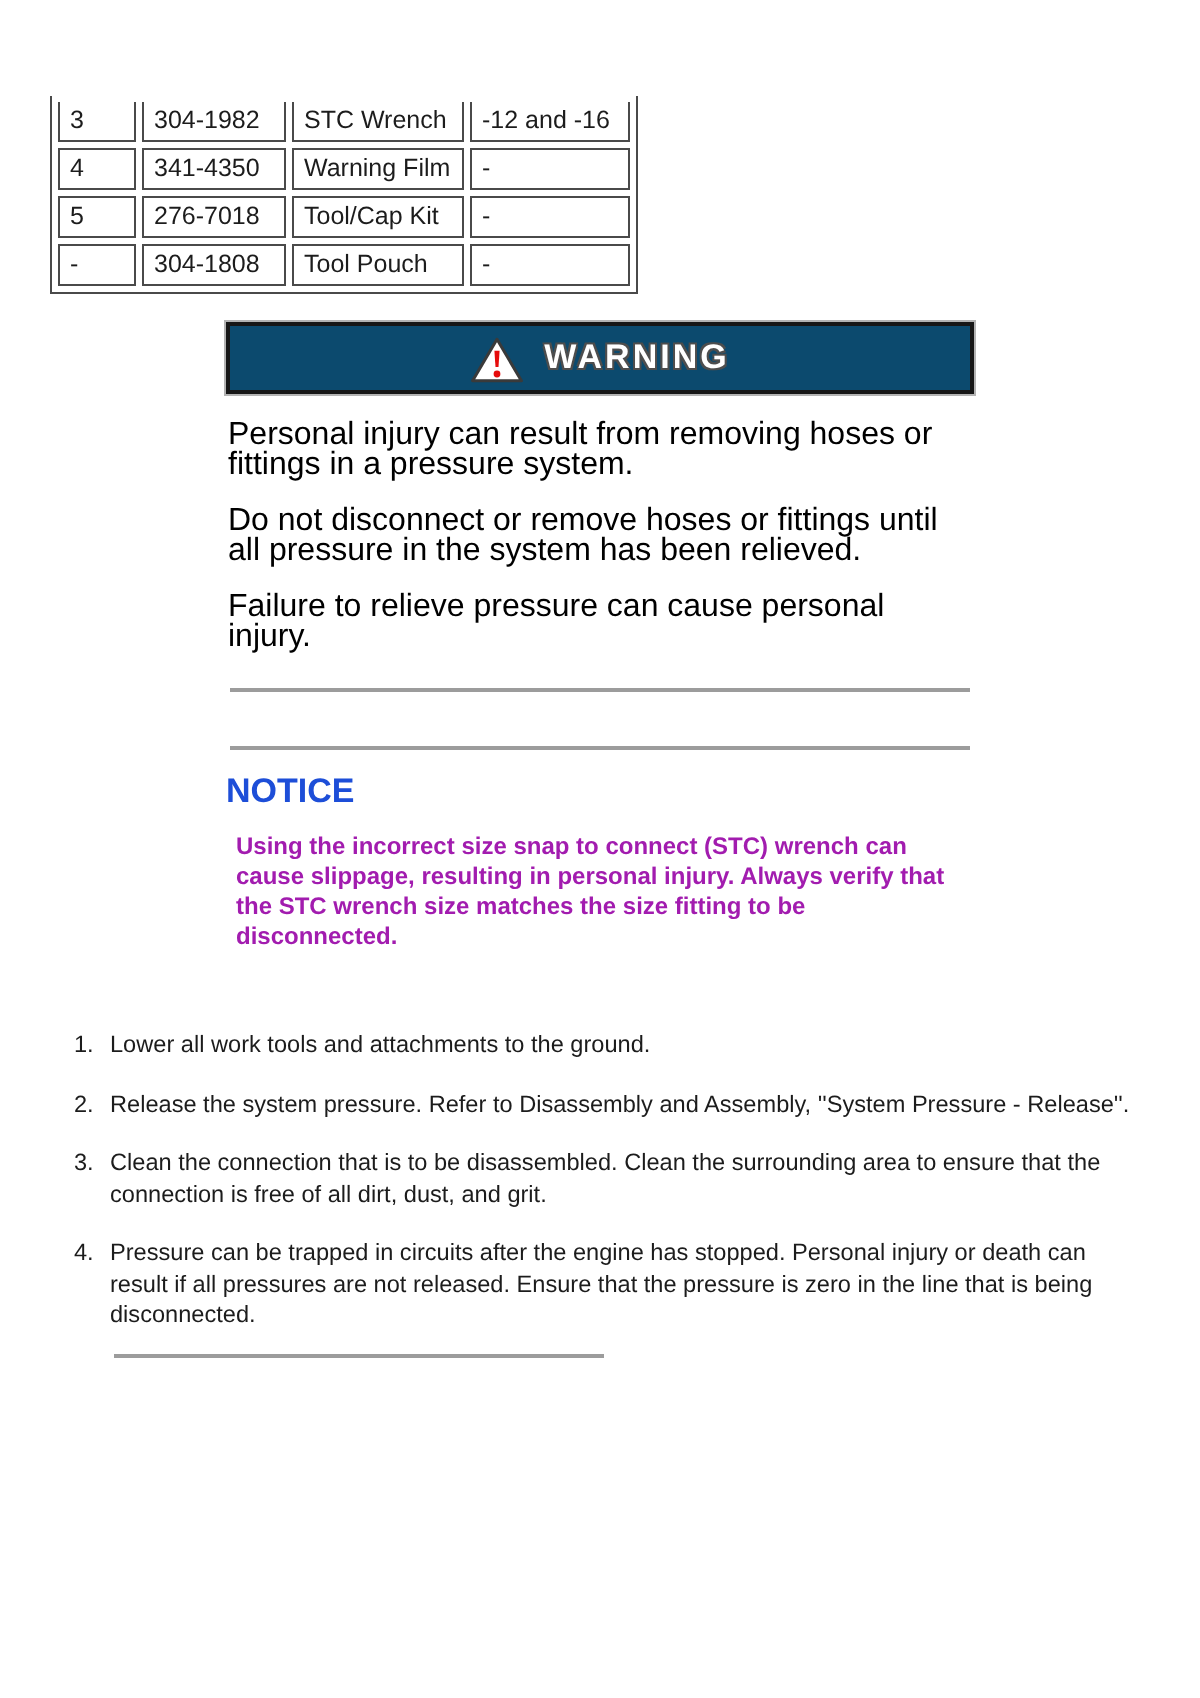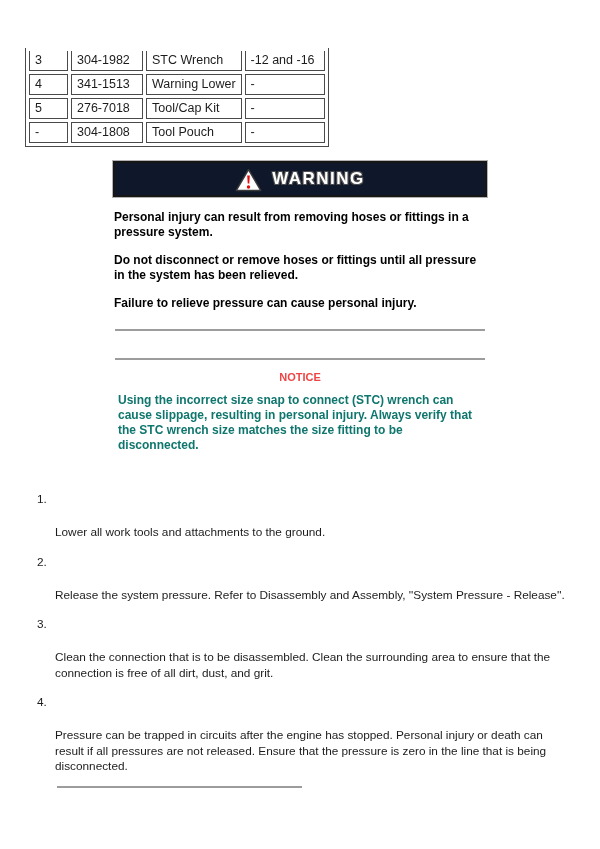--- a/index.html
+++ b/index.html
@@ -33,82 +33,81 @@
   td.col-part { width: 60px; }
   td.col-desc { width: 74px; margin-top: 28px; }
   td.col-size { width: 68px; margin-left: 24px; }
 
   
   .safety { margin: 14px 0 0 113px; width: 374px; }
 
   .warning-banner {
     box-sizing: border-box;
     height: 36px;
-    background: #0f172a;
+    background: #0c4a6e;
     border: 2px solid #161616;
     box-shadow: 0 0 0 1px #b3b3b3;
     display: flex;
     align-items: center;
     justify-content: center;
     gap: 10px;
   }
   .tri { display: inline-flex; margin-top: 1px; }
   .warning-title {
     color: #ffffff;
     font-weight: bold;
     font-size: 17px;
     letter-spacing: 1.5px;
     text-shadow: -1px -1px 0 #4d4d4d, 1px -1px 0 #4d4d4d,
                  -1px  1px 0 #4d4d4d, 1px  1px 0 #4d4d4d;
   }
 
   .wtext {
     margin: 13px 0 0 1px;
-    font-size: 12px;
-    font-weight: bold;
+    font-size: 16px;
+    font-weight: normal;
     line-height: 15px;
     color: #000000;
   }
 
   .rule {
     height: 0;
     border-top: 2px solid #9c9c9c;
     width: 370px;
     margin-left: 2px;
   }
   .rule-1 { margin-top: 18px; }
   .rule-2 { margin-top: 27px; }
 
   .notice-title {
     margin-top: 11px;
-    text-align: center;
     font-weight: bold;
-    font-size: 11px;
-    color: #ef4444;
+    font-size: 17px;
+    color: #1d4ed8;
   }
   .ntext {
     margin: 10px 0 0 5px;
     width: 362px;
     font-size: 12px;
     font-weight: bold;
     line-height: 15px;
-    color: #0f766e;
+    color: #a21caf;
   }
 
   
   .steps { margin: 39px 30px 0 37px; }
   .step {
     display: flex;
     font-size: 11.8px;
     line-height: 15.5px;
     margin-bottom: 14px;
     color: #1c1c1c;
   }
   .step .num { width: 18px; flex: 0 0 18px; }
-  .step .stext { flex: 1; margin-top: 33px; }
+  .step .stext { flex: 1; }
 
   .end-rule {
     height: 0;
     border-top: 2px solid #9c9c9c;
     width: 245px;
     margin: -3px 0 0 57px;
   }
 </style>
 </head>
 <body>
@@ -118,22 +117,22 @@
   <table class="parts-table">
     <tbody>
       <tr>
         <td class="col-item">3</td>
         <td class="col-part">304-1982</td>
         <td class="col-desc">STC Wrench</td>
         <td class="col-size">-12 and -16</td>
       </tr>
       <tr>
         <td class="col-item">4</td>
-        <td class="col-part">341-1513</td>
-        <td class="col-desc">Warning Lower</td>
+        <td class="col-part">341-4350</td>
+        <td class="col-desc">Warning Film</td>
         <td class="col-size">-</td>
       </tr>
       <tr>
         <td class="col-item">5</td>
         <td class="col-part">276-7018</td>
         <td class="col-desc">Tool/Cap Kit</td>
         <td class="col-size">-</td>
       </tr>
       <tr>
         <td class="col-item">-</td>

